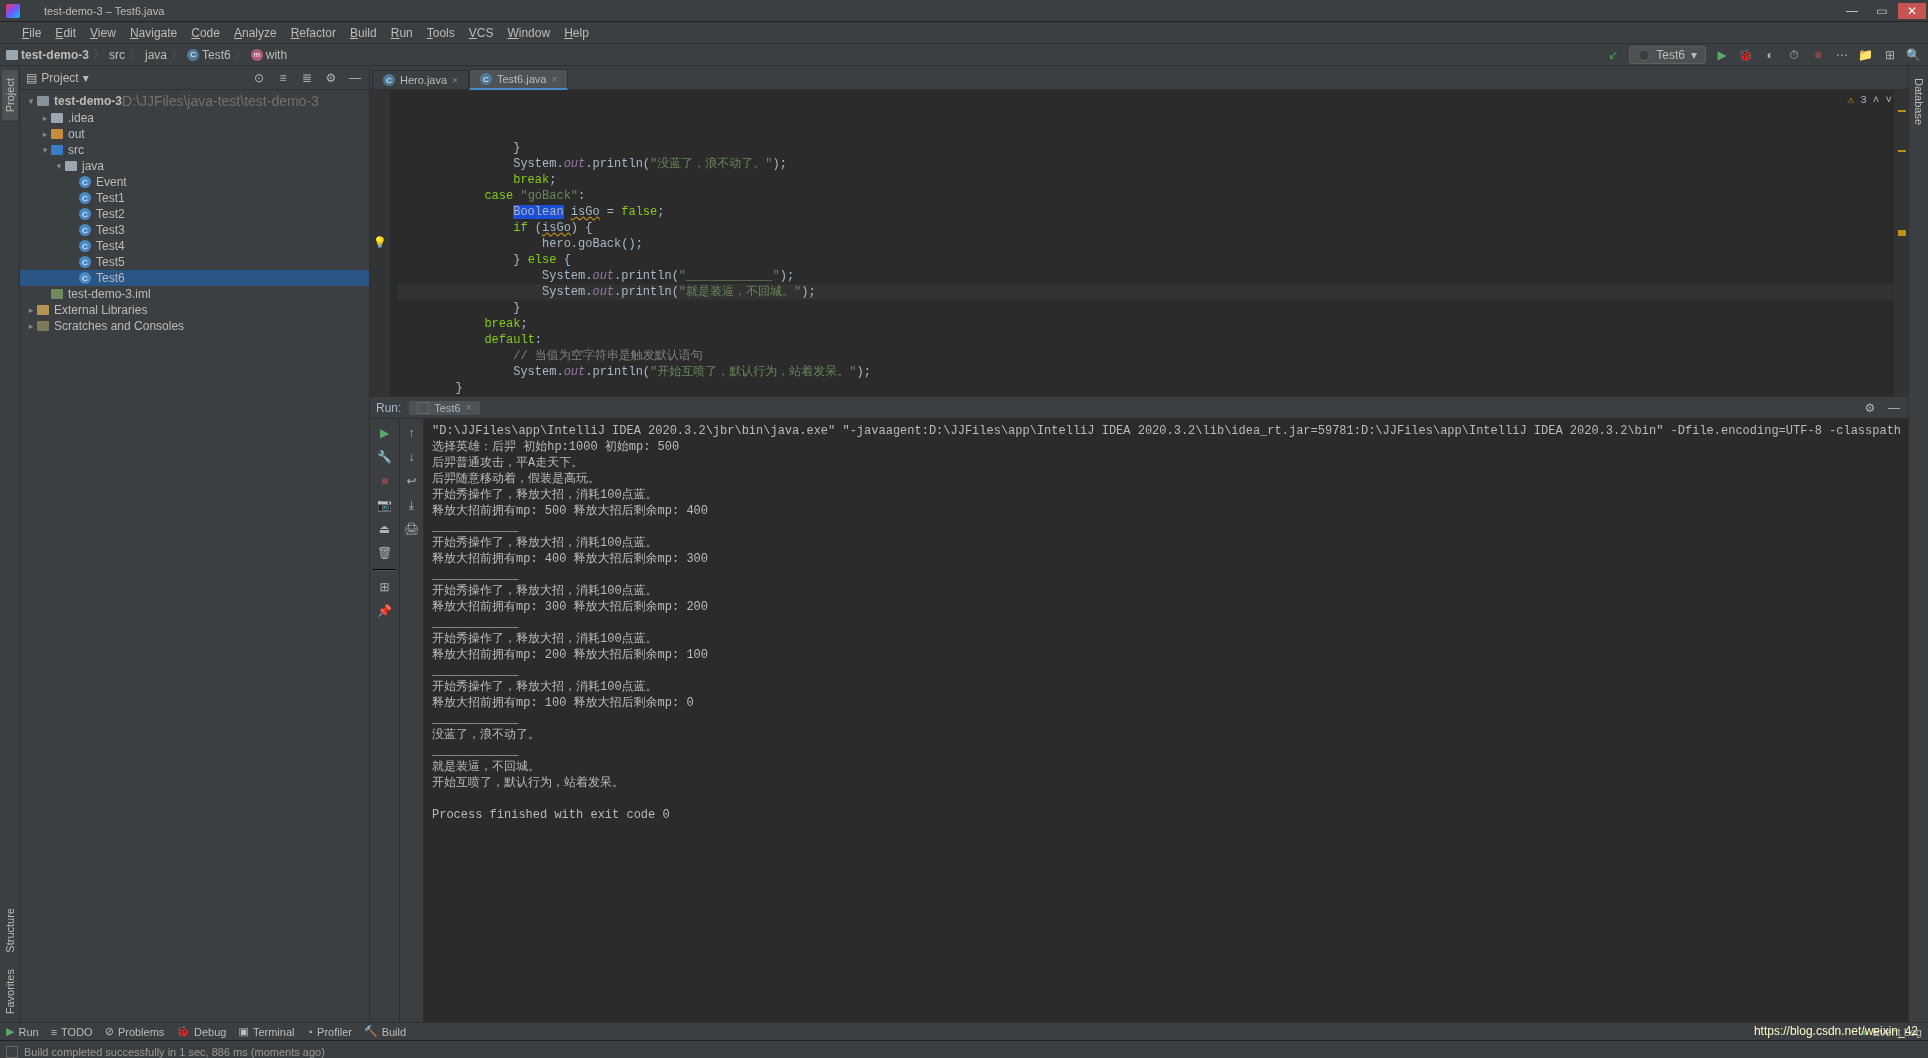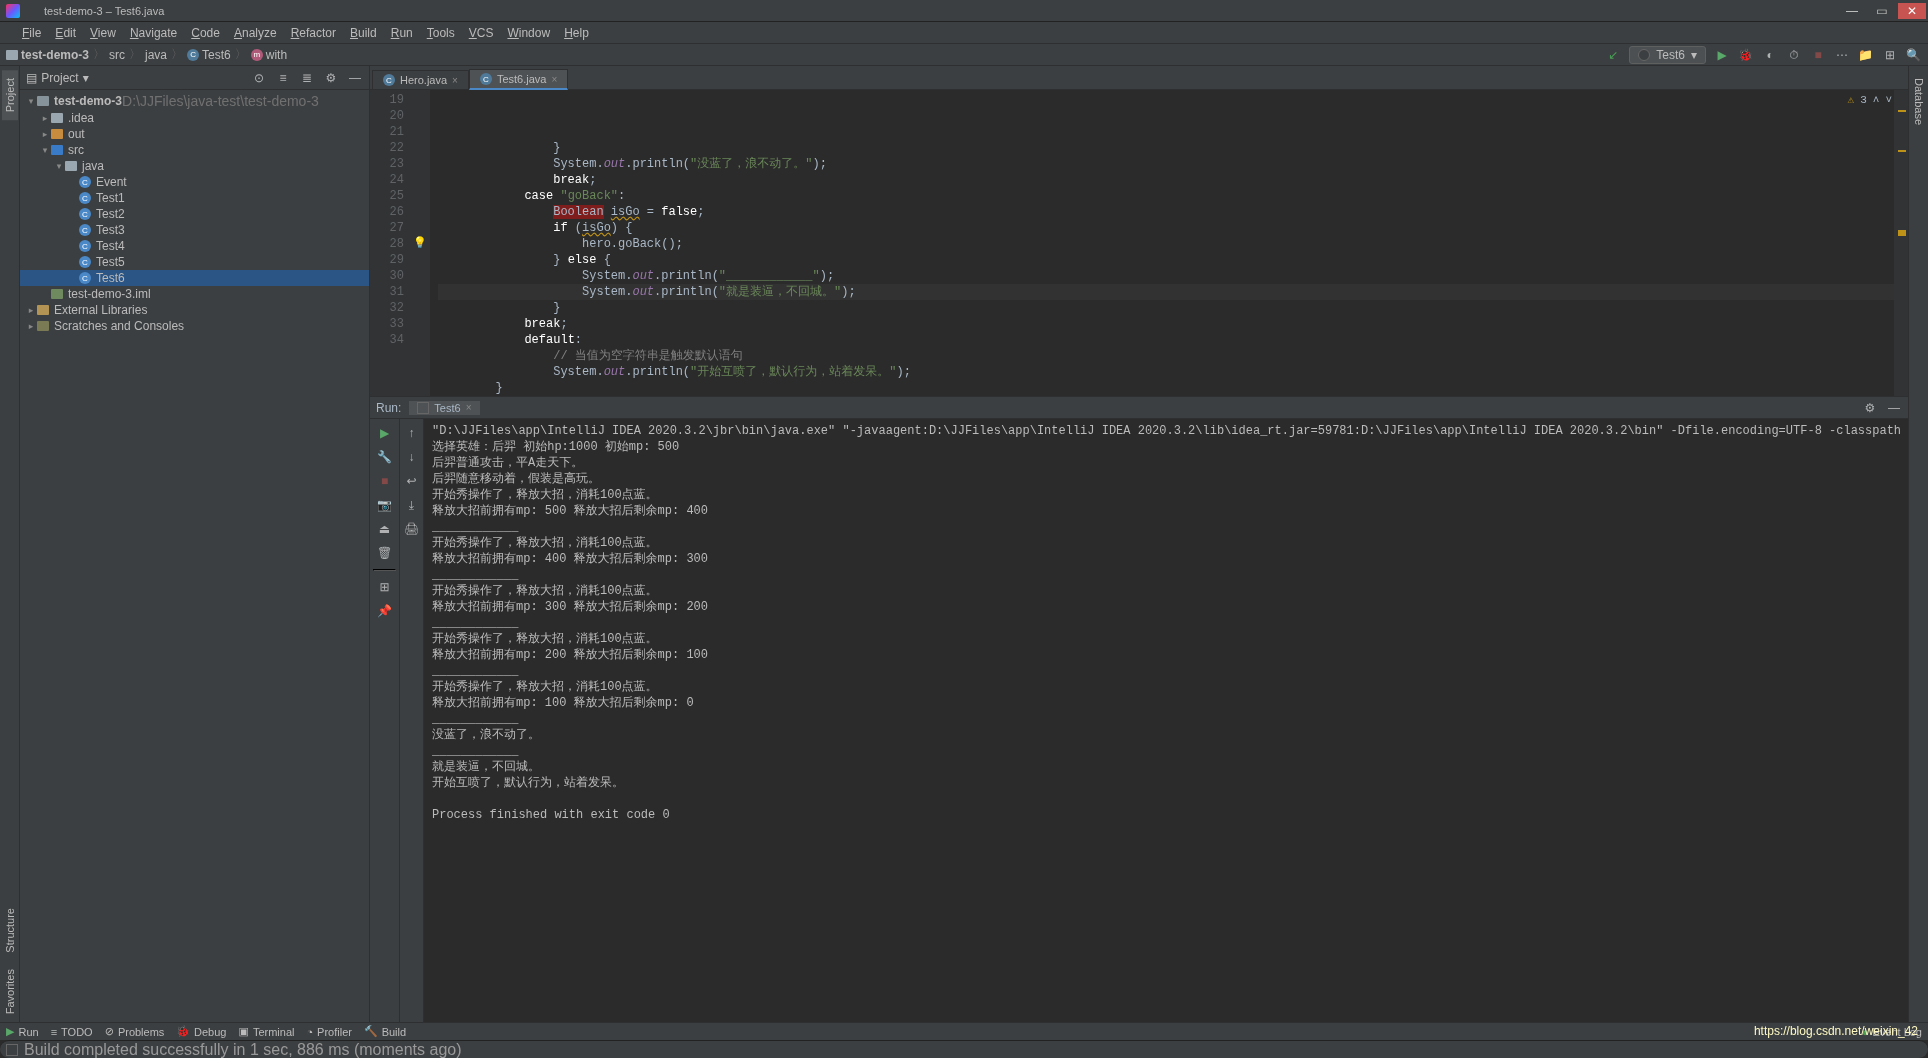--- a/index.html
+++ b/index.html
@@ -54,41 +54,41 @@
 .editor-tabs { height: 24px; background: #3c3f41; display: flex; align-items: flex-end; border-bottom: 1px solid #2d2f30; padding-left: 2px; }
 .editor-tab { padding: 3px 10px; background: #3c3f41; color: #bbb; border: 1px solid #2d2f30; border-bottom: none; display: flex; align-items: center; gap: 5px; font-size: 11px; cursor: pointer; }
 .editor-tab.active { background: #4e5254; border-bottom: 2px solid #4a88c7; margin-bottom: -1px; }
 .tab-close { color: #888; font-size: 10px; }
 .code-area { flex: 1; display: flex; overflow: hidden; position: relative; background: #2b2b2b; }
 .gutter-col { width: 40px; background: #313335; text-align: right; padding: 2px 6px 0 0; color: #606366; font-family: "Consolas","Courier New",monospace; font-size: 12px; line-height: 16px; }
 .icon-gutter { width: 20px; background: #313335; padding-top: 2px; }
 .hint-bulb { color: #f2c55c; font-size: 11px; text-align: center; }
 .code-text { flex: 1; padding: 2px 0 0 8px; font-family: "Consolas","Courier New",monospace; font-size: 12px; line-height: 16px; white-space: pre; color: #a9b7c6; position: relative; }
 .code-line.highlighted { background: #323232; }
-.kw { color: #ffffff; }
+.kw { color: #84cc16; }
 .field { color: #9876aa; font-style: italic; }
 .str { color: #6a8759; }
 .cmt { color: #808080; }
-.bool-bg { background: #7f1d1d; }
+.bool-bg { background: #1d4ed8; }
 .warn-under { text-decoration: underline wavy #be9117; }
 .err-strip { position: absolute; right: 0; top: 0; width: 14px; height: 100%; background: #313335; }
 .err-strip .warn { position: absolute; right: 2px; width: 8px; height: 2px; background: #be9117; }
 .editor-status-tr { position: absolute; top: 2px; right: 16px; display: flex; align-items: center; gap: 6px; font-size: 11px; }
 .run-panel { background: #2b2b2b; border-top: 1px solid #2d2f30; display: flex; flex-direction: column; }
 .run-header { height: 22px; background: #3c3f41; display: flex; align-items: center; justify-content: space-between; padding: 0 6px; border-bottom: 1px solid #2d2f30; }
 .run-header .left { display: flex; align-items: center; gap: 8px; }
 .run-tab { background: #4e5254; padding: 1px 8px; display: flex; align-items: center; gap: 5px; font-size: 11px; }
 .run-body { flex: 1; display: flex; }
 .run-toolbar { width: 30px; background: #3c3f41; border-right: 1px solid #2d2f30; display: flex; flex-direction: column; align-items: center; gap: 8px; padding-top: 6px; }
 .run-secondary { width: 24px; display: flex; flex-direction: column; align-items: center; gap: 8px; padding-top: 6px; background: #3c3f41; border-right: 1px solid #2d2f30; }
 .console { flex: 1; overflow: auto; padding: 4px 8px; font-family: "Consolas","SimSun","Courier New",monospace; font-size: 12px; line-height: 16px; color: #bbb; white-space: pre; }
 .bottom-bar { height: 18px; background: #3c3f41; border-top: 1px solid #2d2f30; display: flex; align-items: center; justify-content: space-between; padding: 0 6px; font-size: 11px; color: #bbb; }
 .bottom-bar .tabs { display: flex; gap: 12px; }
 .bottom-bar .tab-item { display: flex; align-items: center; gap: 4px; cursor: pointer; }
-.status-bar { height: 18px; background: #3c3f41; border-top: 1px solid #222; display: flex; align-items: center; justify-content: space-between; padding: 0 6px; font-size: 16px; color: #999; border-radius: 9px; }
+.status-bar { height: 18px; background: #3c3f41; border-top: 1px solid #222; display: flex; align-items: flex-end; justify-content: space-between; padding: 0 6px; font-size: 11px; color: #999; }
 .small-box { width: 12px; height: 12px; border: 1px solid #666; display: inline-block; }
 .watermark { position: absolute; bottom: 20px; right: 10px; color: #fef9c3; font-size: 12px; pointer-events: none; }
 </style>
 </head>
 <body>
 
 <div class="title-bar">
   <div class="left">
     <span class="app-logo"></span>
     <span class="title-text">test-demo-3 – Test6.java</span>
@@ -305,38 +305,20 @@
   </div>
 
   <div style="flex:1;display:flex;flex-direction:column;min-width:0">
 
     <div class="editor-area" style="flex:0 0 268px">
       <div class="editor-tabs" id="editor-tabs">
           <div class="editor-tab"><span class="bc-icon-class">C</span>Hero.java<span class="tab-close">×</span></div>
           <div class="editor-tab active"><span class="bc-icon-class">C</span>Test6.java<span class="tab-close">×</span></div>
         </div>
       <div class="code-area">
-        <div class="gutter-col" id="line-gutter">
-            <div>19</div>
-            <div>20</div>
-            <div>21</div>
-            <div>22</div>
-            <div>23</div>
-            <div>24</div>
-            <div>25</div>
-            <div>26</div>
-            <div>27</div>
-            <div>28</div>
-            <div>29</div>
-            <div>30</div>
-            <div>31</div>
-            <div>32</div>
-            <div>33</div>
-            <div>34</div>
-          </div>
         <div class="icon-gutter" id="icon-gutter">
             <div class="hint-bulb" style="height:16px"></div>
             <div class="hint-bulb" style="height:16px"></div>
             <div class="hint-bulb" style="height:16px"></div>
             <div class="hint-bulb" style="height:16px"></div>
             <div class="hint-bulb" style="height:16px"></div>
             <div class="hint-bulb" style="height:16px"></div>
             <div class="hint-bulb" style="height:16px"></div>
             <div class="hint-bulb" style="height:16px"></div>
             <div class="hint-bulb" style="height:16px"></div>

